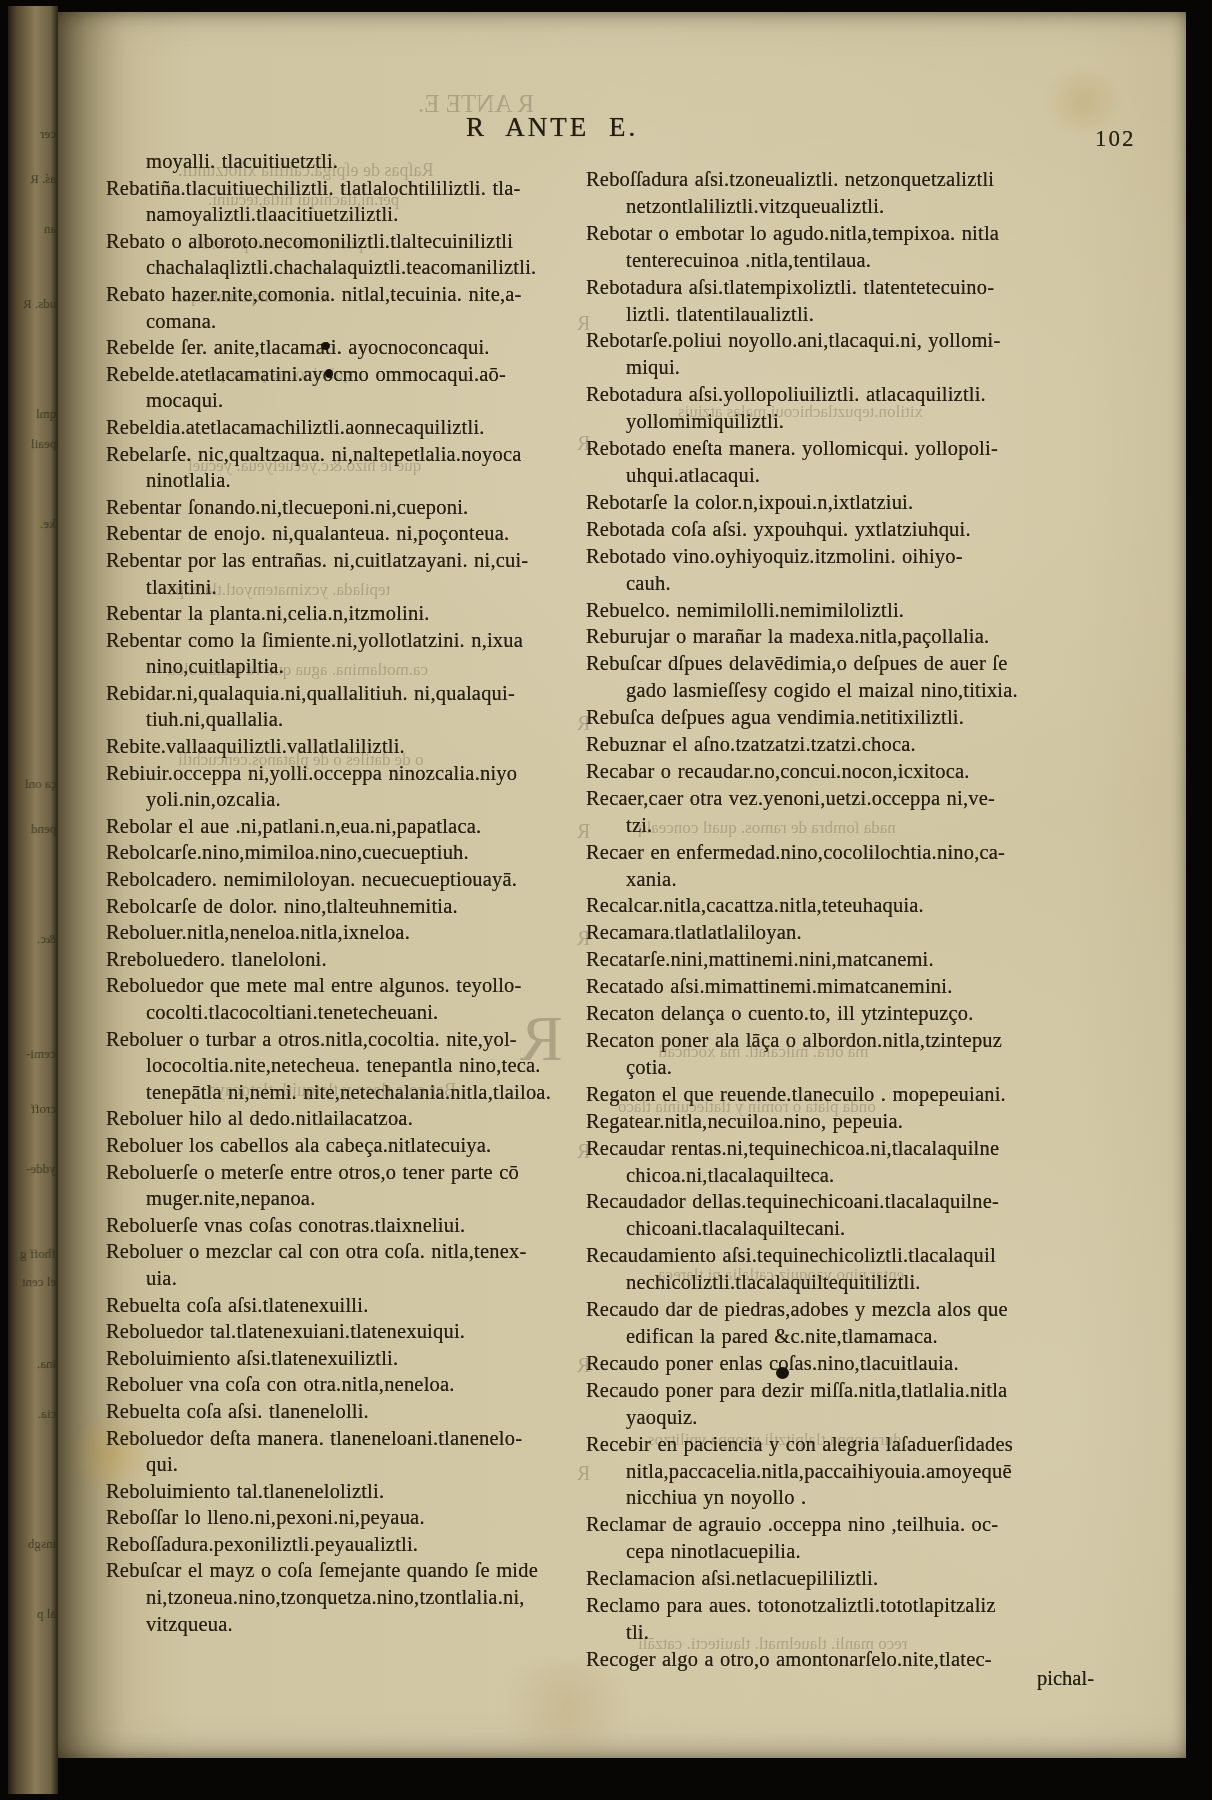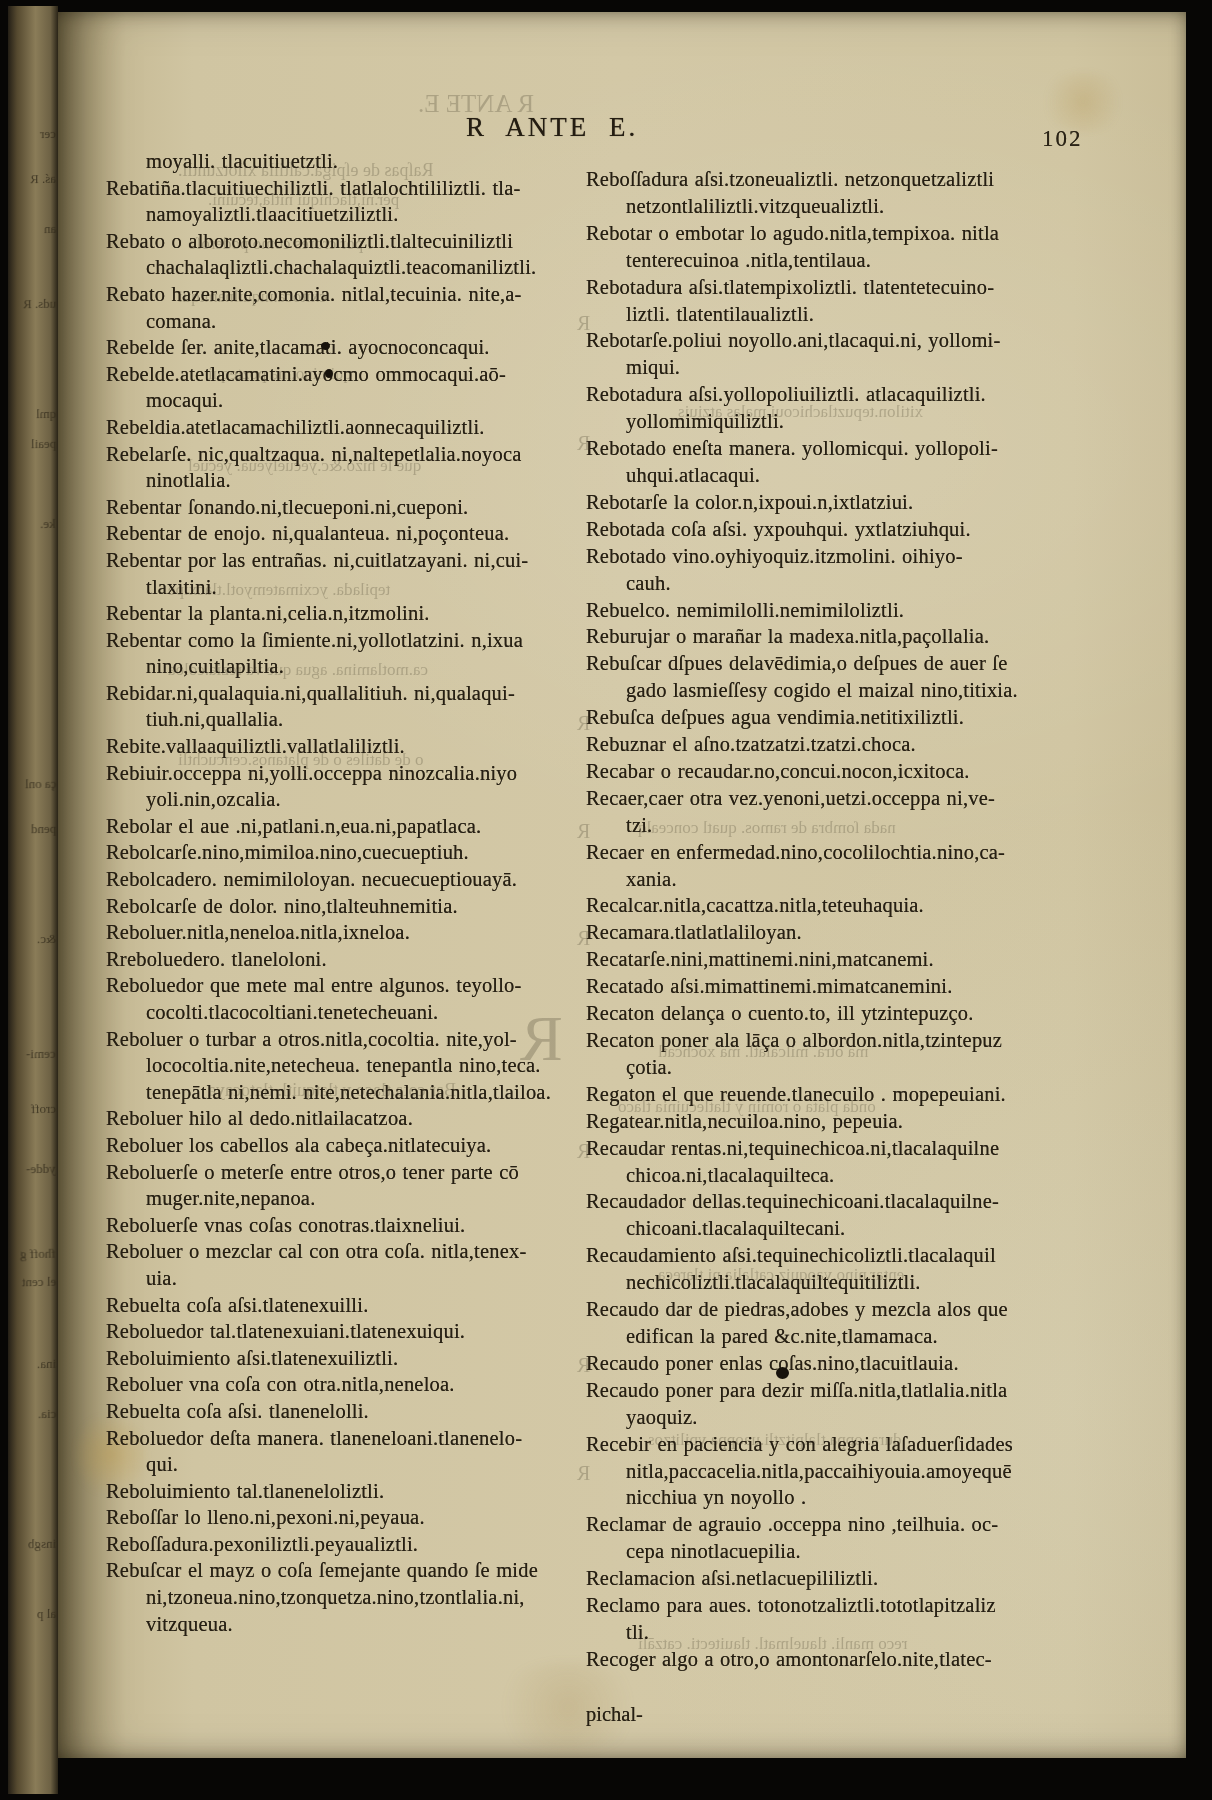--- a/index.html
+++ b/index.html
@@ -45,35 +45,35 @@
     font-family:"Liberation Serif","DejaVu Serif",serif;
   }
   
   #header-row{position:absolute;left:0;top:100px;width:100%;}
   #running-header{
     position:absolute;left:408px;top:0;
     font-size:27px;letter-spacing:3px;word-spacing:10px;color:#241d12;
     text-shadow:0 0 .7px rgba(36,29,18,.8);
   }
   #folio{
-    position:absolute;left:984px;top:14px;font-size:23px;color:#2a2316;
+    position:absolute;left:1037px;top:14px;font-size:23px;color:#2a2316;
     letter-spacing:2px;text-shadow:0 0 .6px rgba(42,35,22,.7);
   }
   .col{
     position:absolute;color:#261f13;font-size:20.5px;
     letter-spacing:.2px;word-spacing:1px;
     text-shadow:0 0 .65px rgba(38,31,19,.75);
   }
   #col-left{left:48px;top:136px;width:478px;line-height:26.6px;}
   #col-right{left:528px;top:154px;width:596px;line-height:26.9px;}
   .entry{margin:0;padding:0;}
   .line{display:block;white-space:nowrap;}
   .line.wrap{padding-left:40px;}
   #catchword{
-    position:absolute;left:528px;top:1691px;width:596px;
+    position:absolute;left:528px;top:1655px;width:596px;text-align:right;
     padding-right:88px;box-sizing:border-box;font-size:20.5px;color:#261f13;
     text-shadow:0 0 .65px rgba(38,31,19,.75);
   }
 </style>
 </head>
 <body>
 
 <div id="gutter">
     <span class="gutter-frag" style="top: 120px;">cer</span>
     <span class="gutter-frag" style="top: 165px;">aś. R</span>

